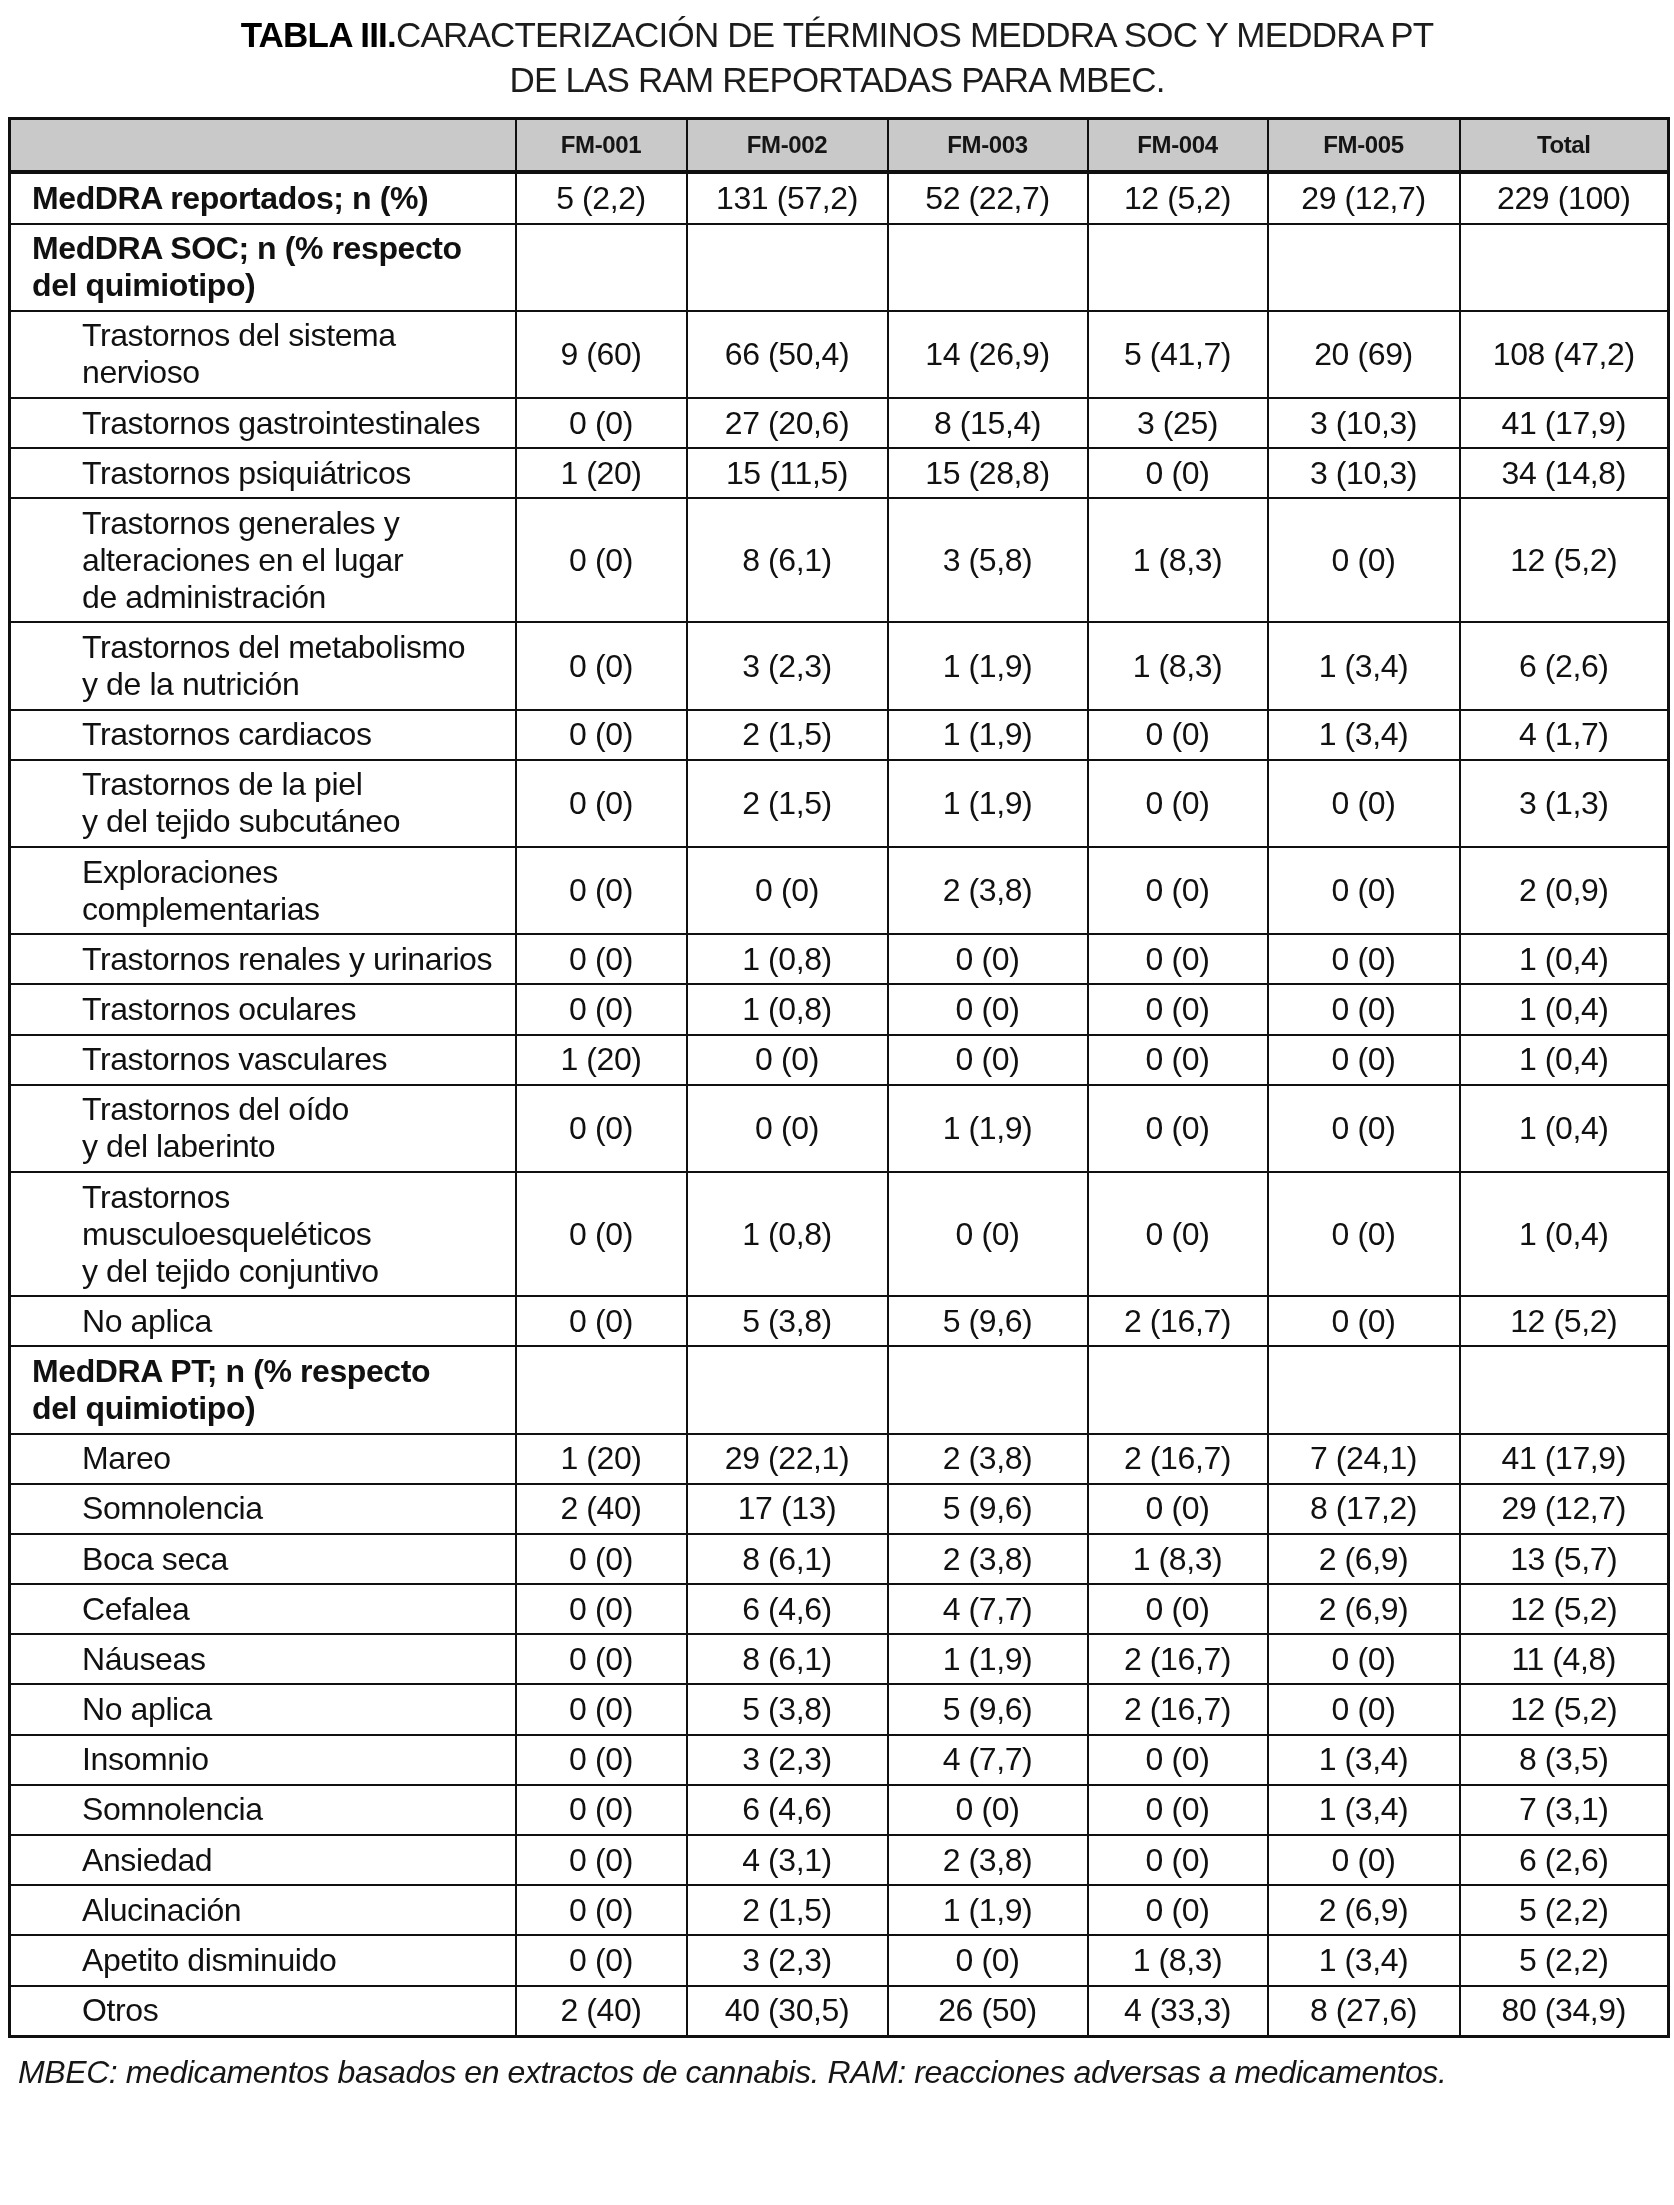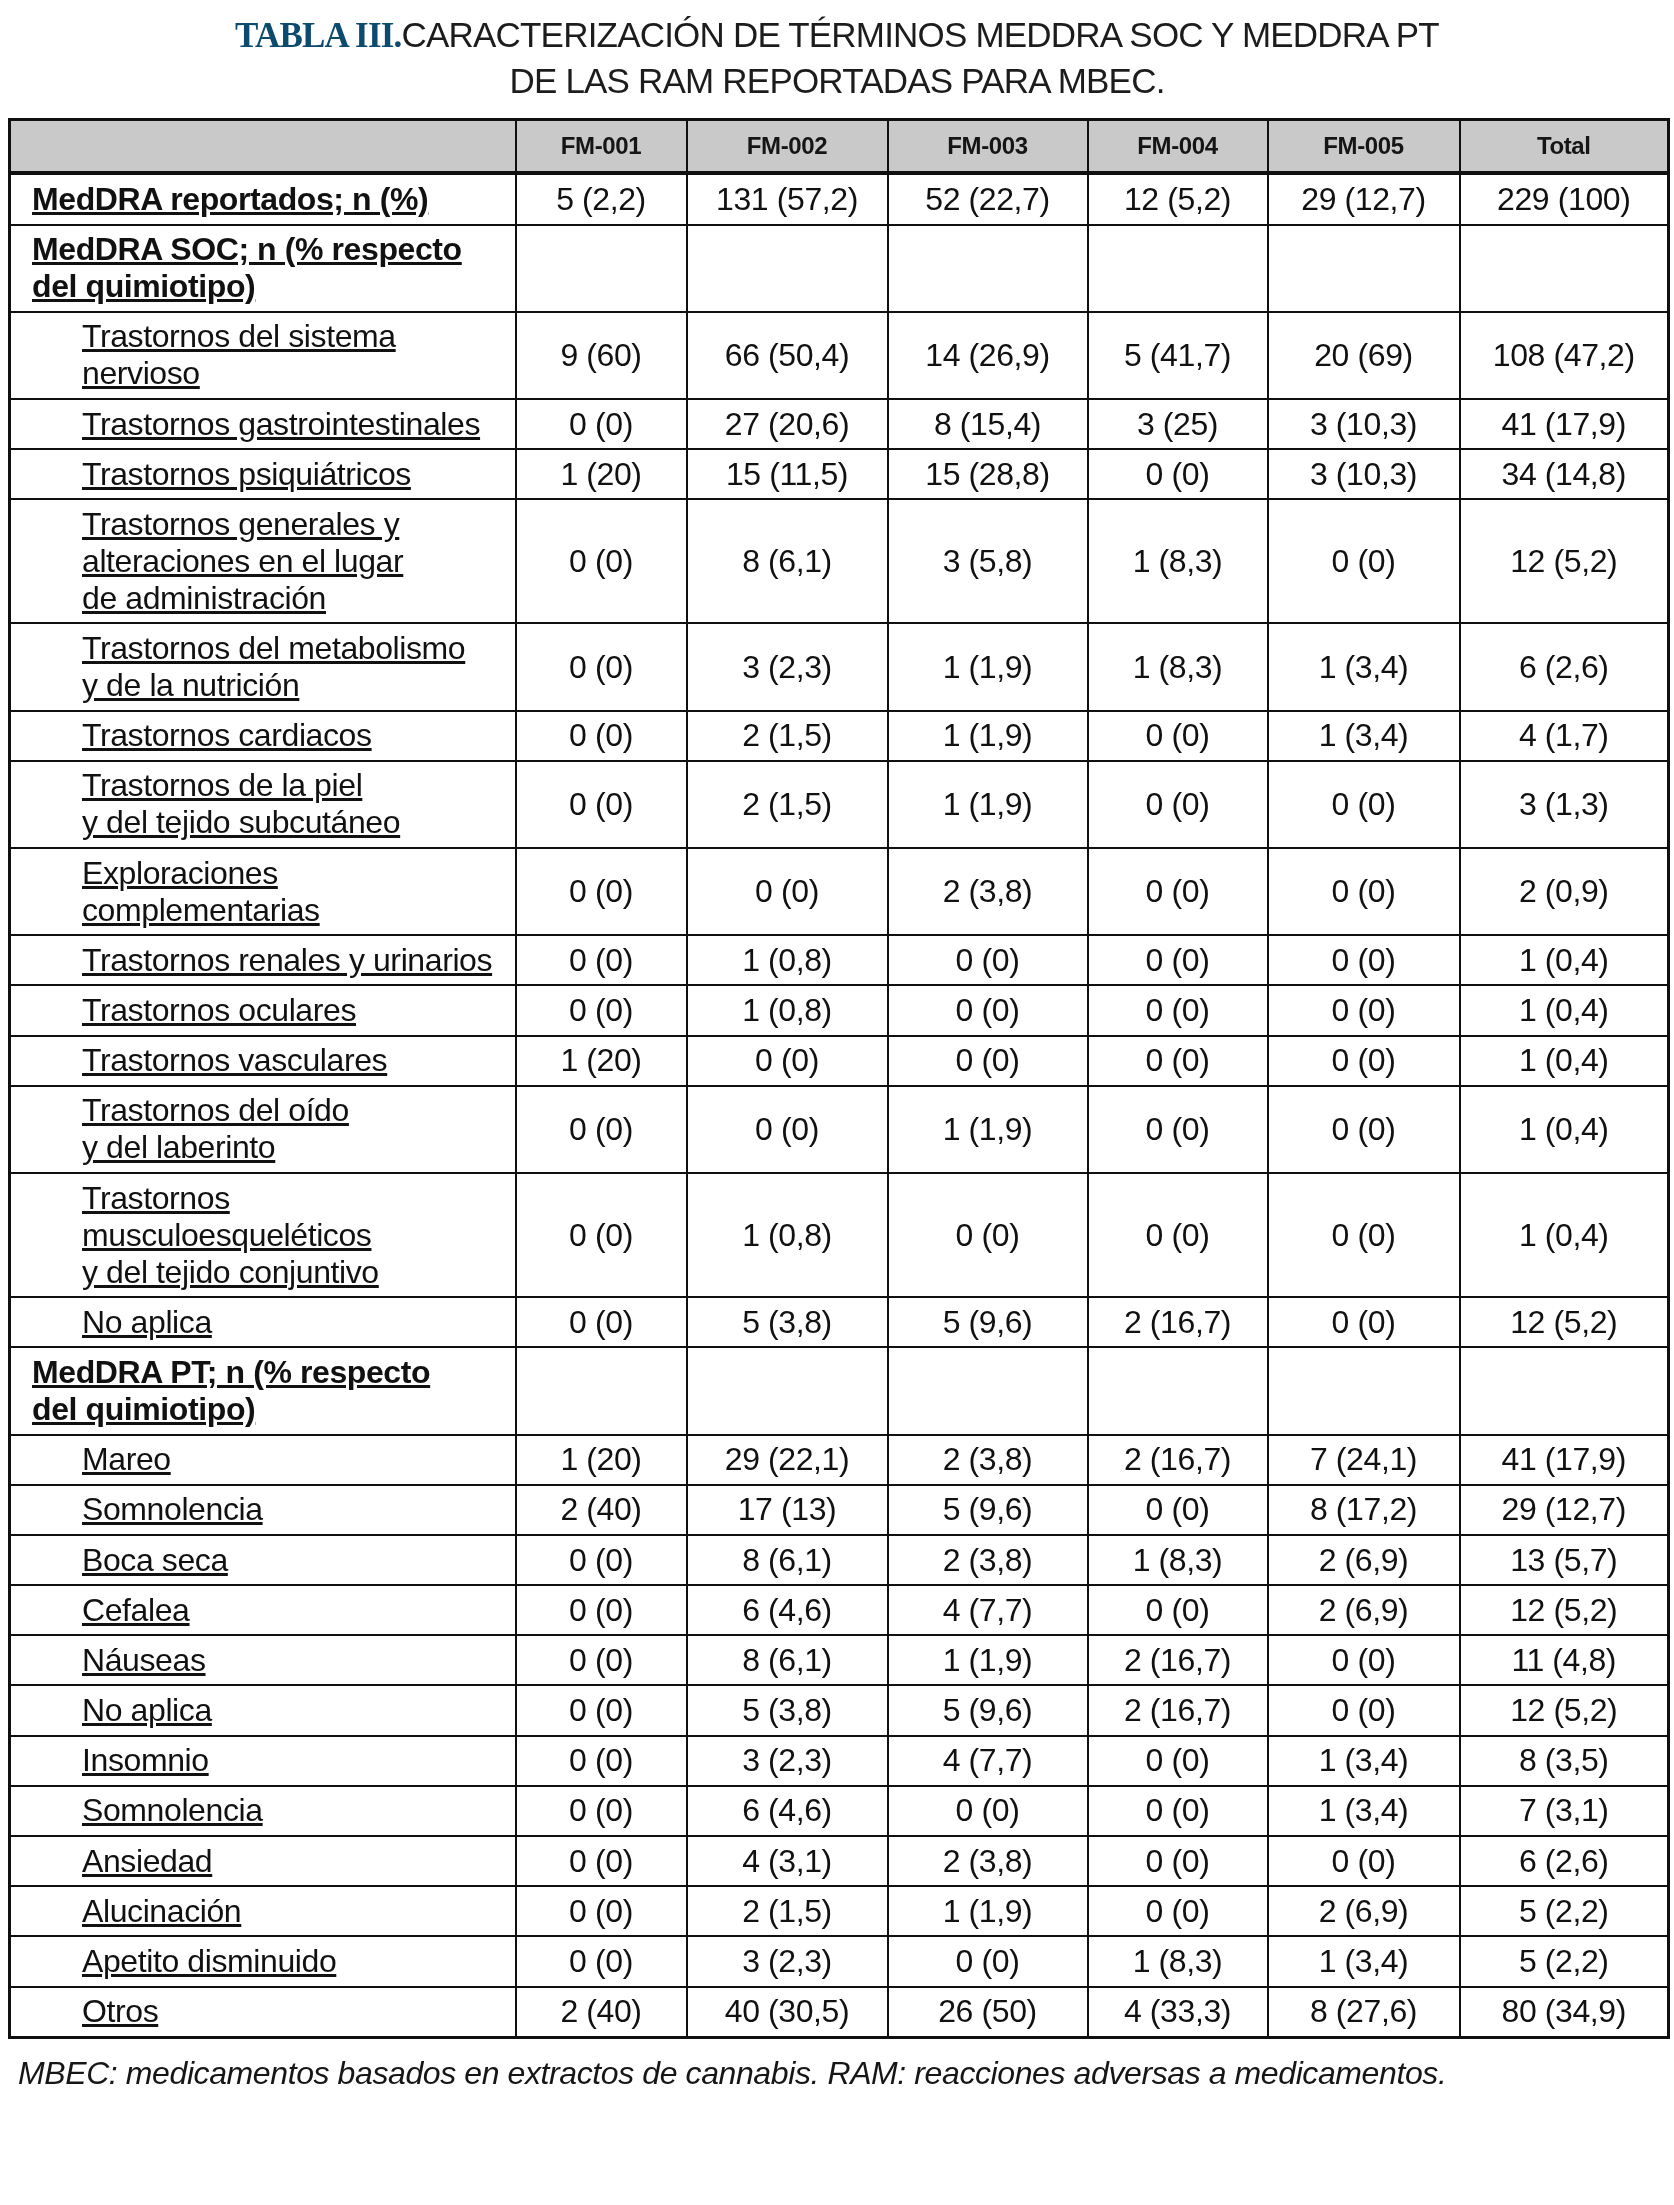--- a/index.html
+++ b/index.html
@@ -17,23 +17,22 @@
   .title {
     text-align: center;
     padding: 13px 96px 8px 96px;
     font-size: 35px;
     line-height: 1.28;
     letter-spacing: -0.8px;
     color: #1c1c1c;
     font-weight: 400;
   }
   .title-label {
-    color: #0c4a6e;
+    color: #000000;
     font-weight: 700;
-    font-family: Liberation Serif, serif;
   }
   .title-text { white-space: pre-line; }
 
   
   table {
     border-collapse: collapse;
     table-layout: fixed;
     width: 1658px;
     margin: 6.4px 8px 0 8px;
     border: 3.2px solid #101010;
@@ -64,21 +63,20 @@
     line-height: 37px;
     padding: 5.6px 6.4px;
     text-align: center;
     color: #111111;
   }
   td.label {
     text-align: left;
     white-space: pre-line;
     padding-left: 71px;
     padding-right: 13px;
-    text-decoration: underline;
   }
   tr.bold td.label,
   tr.section td.label {
     font-weight: 700;
     padding-left: 21px;
   }
 
   
   .footnote {
     font-style: italic;

